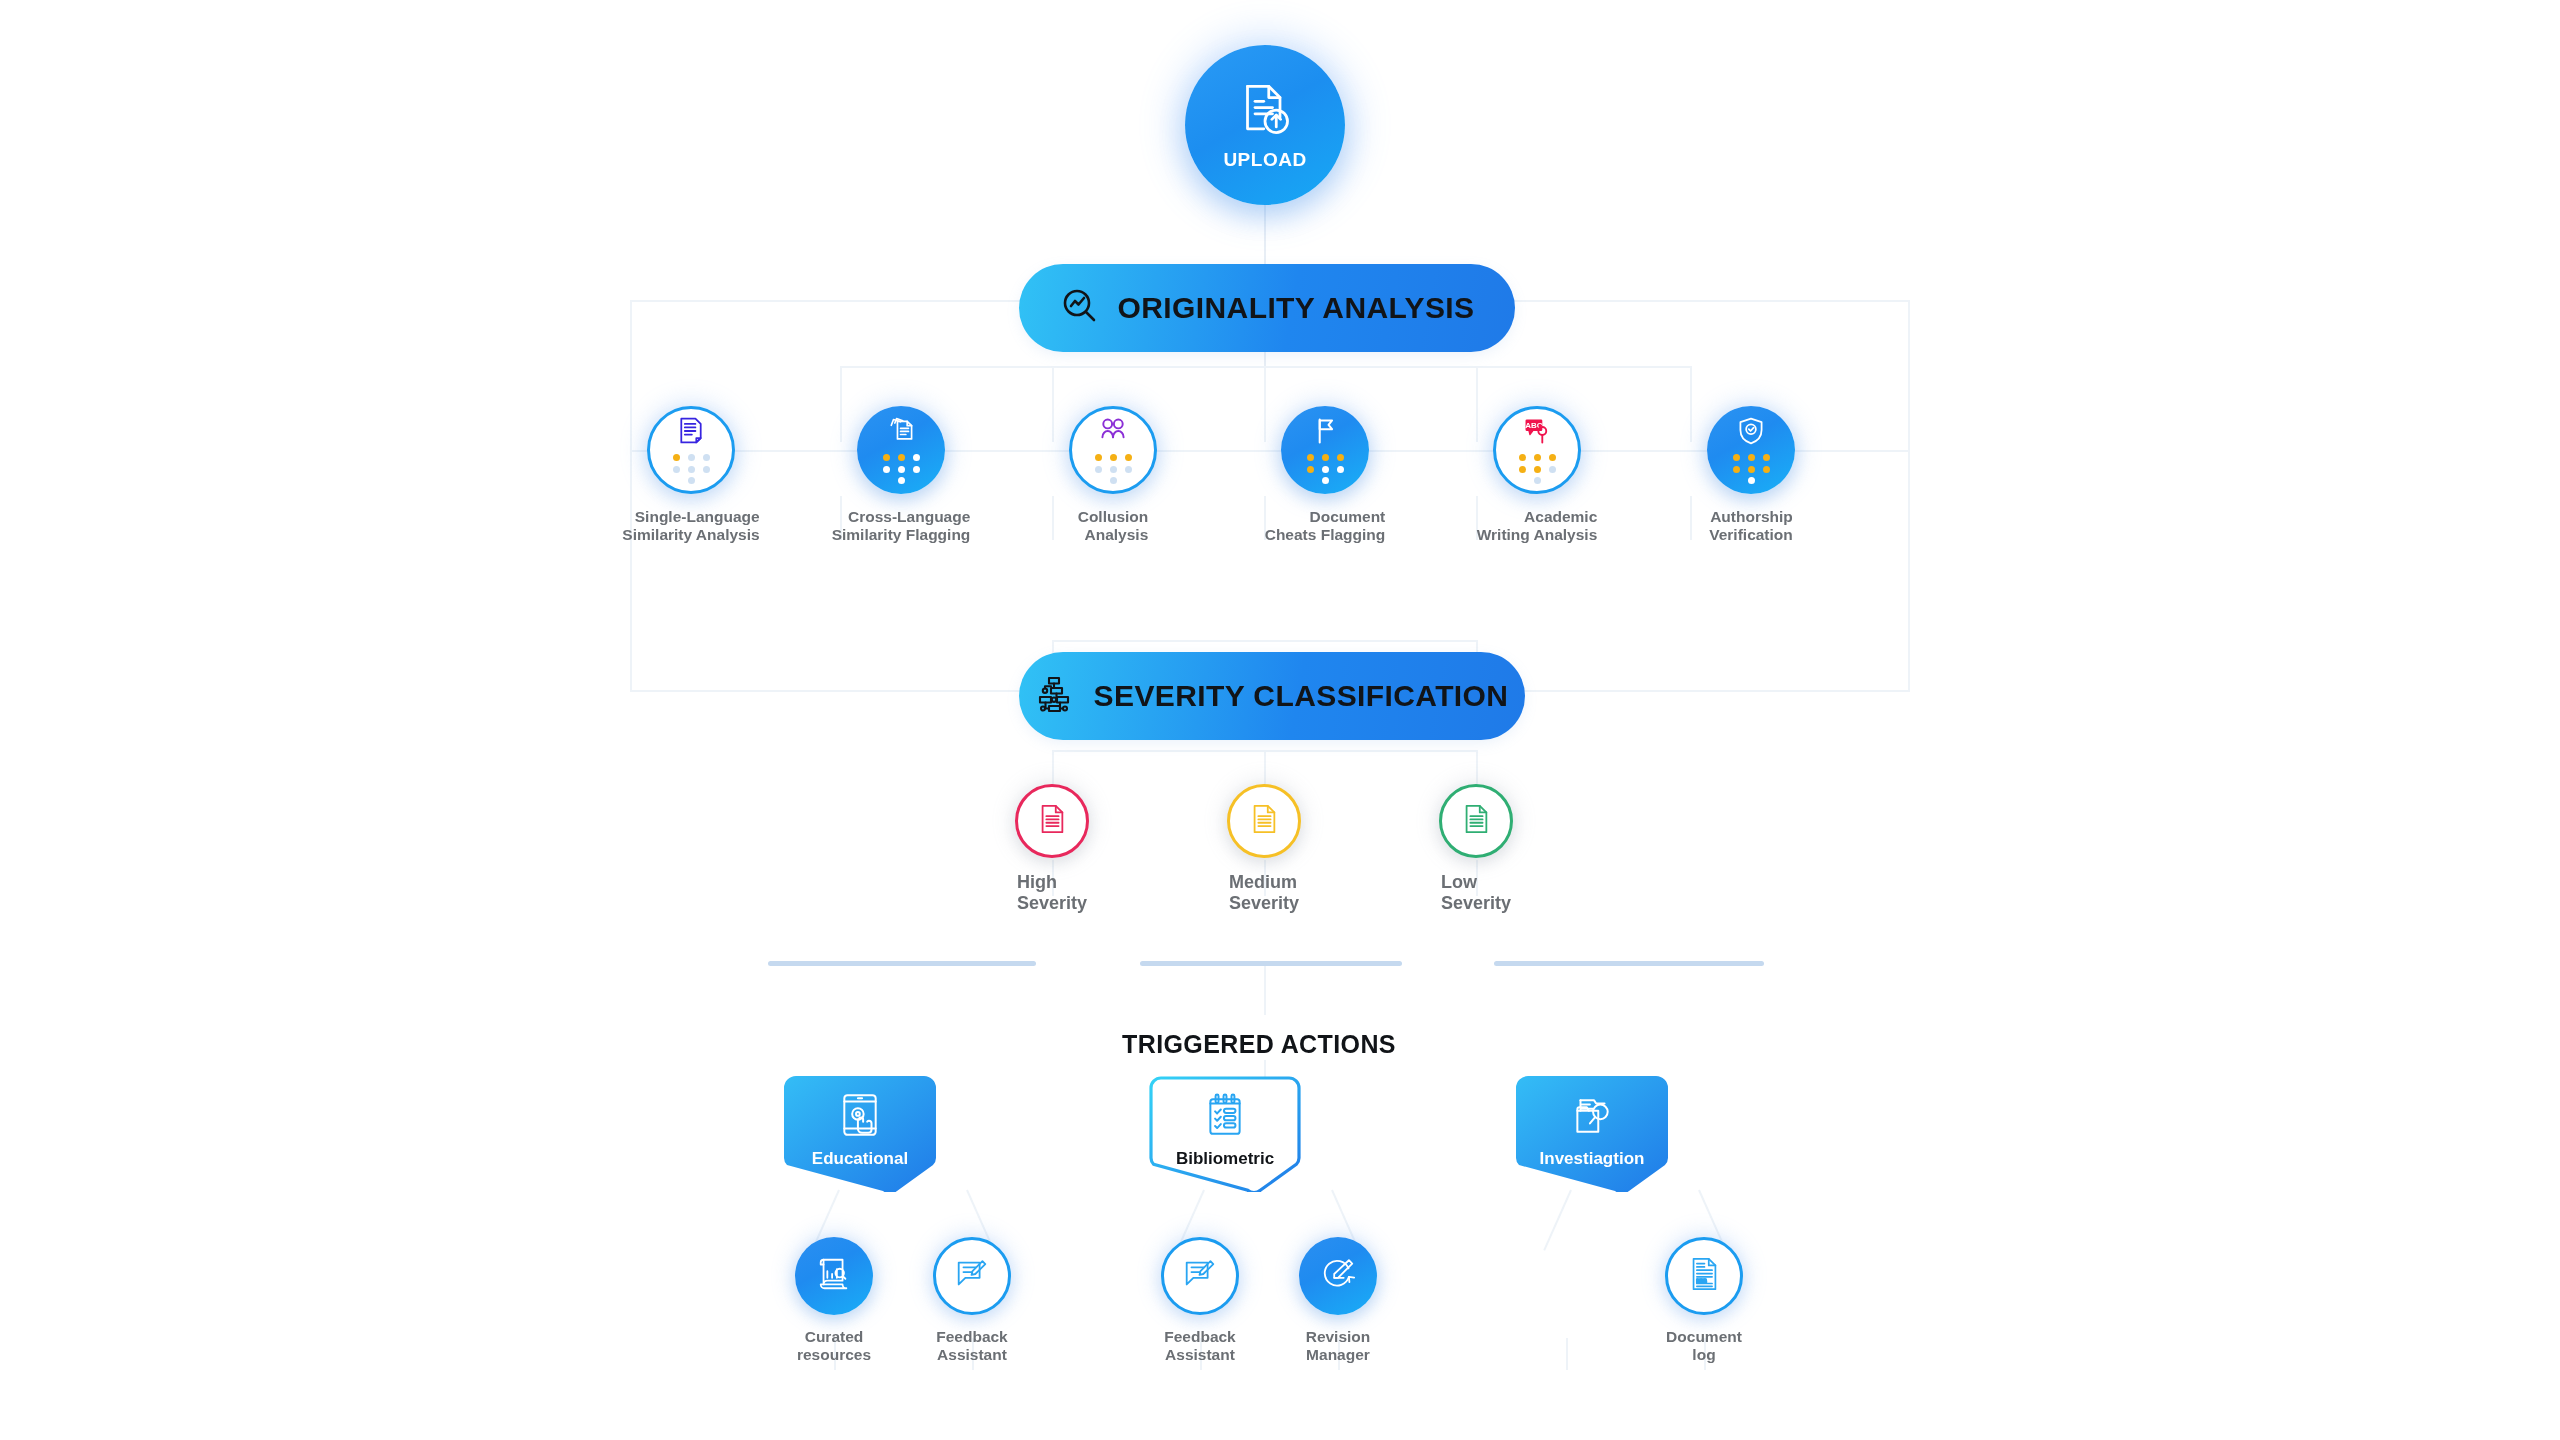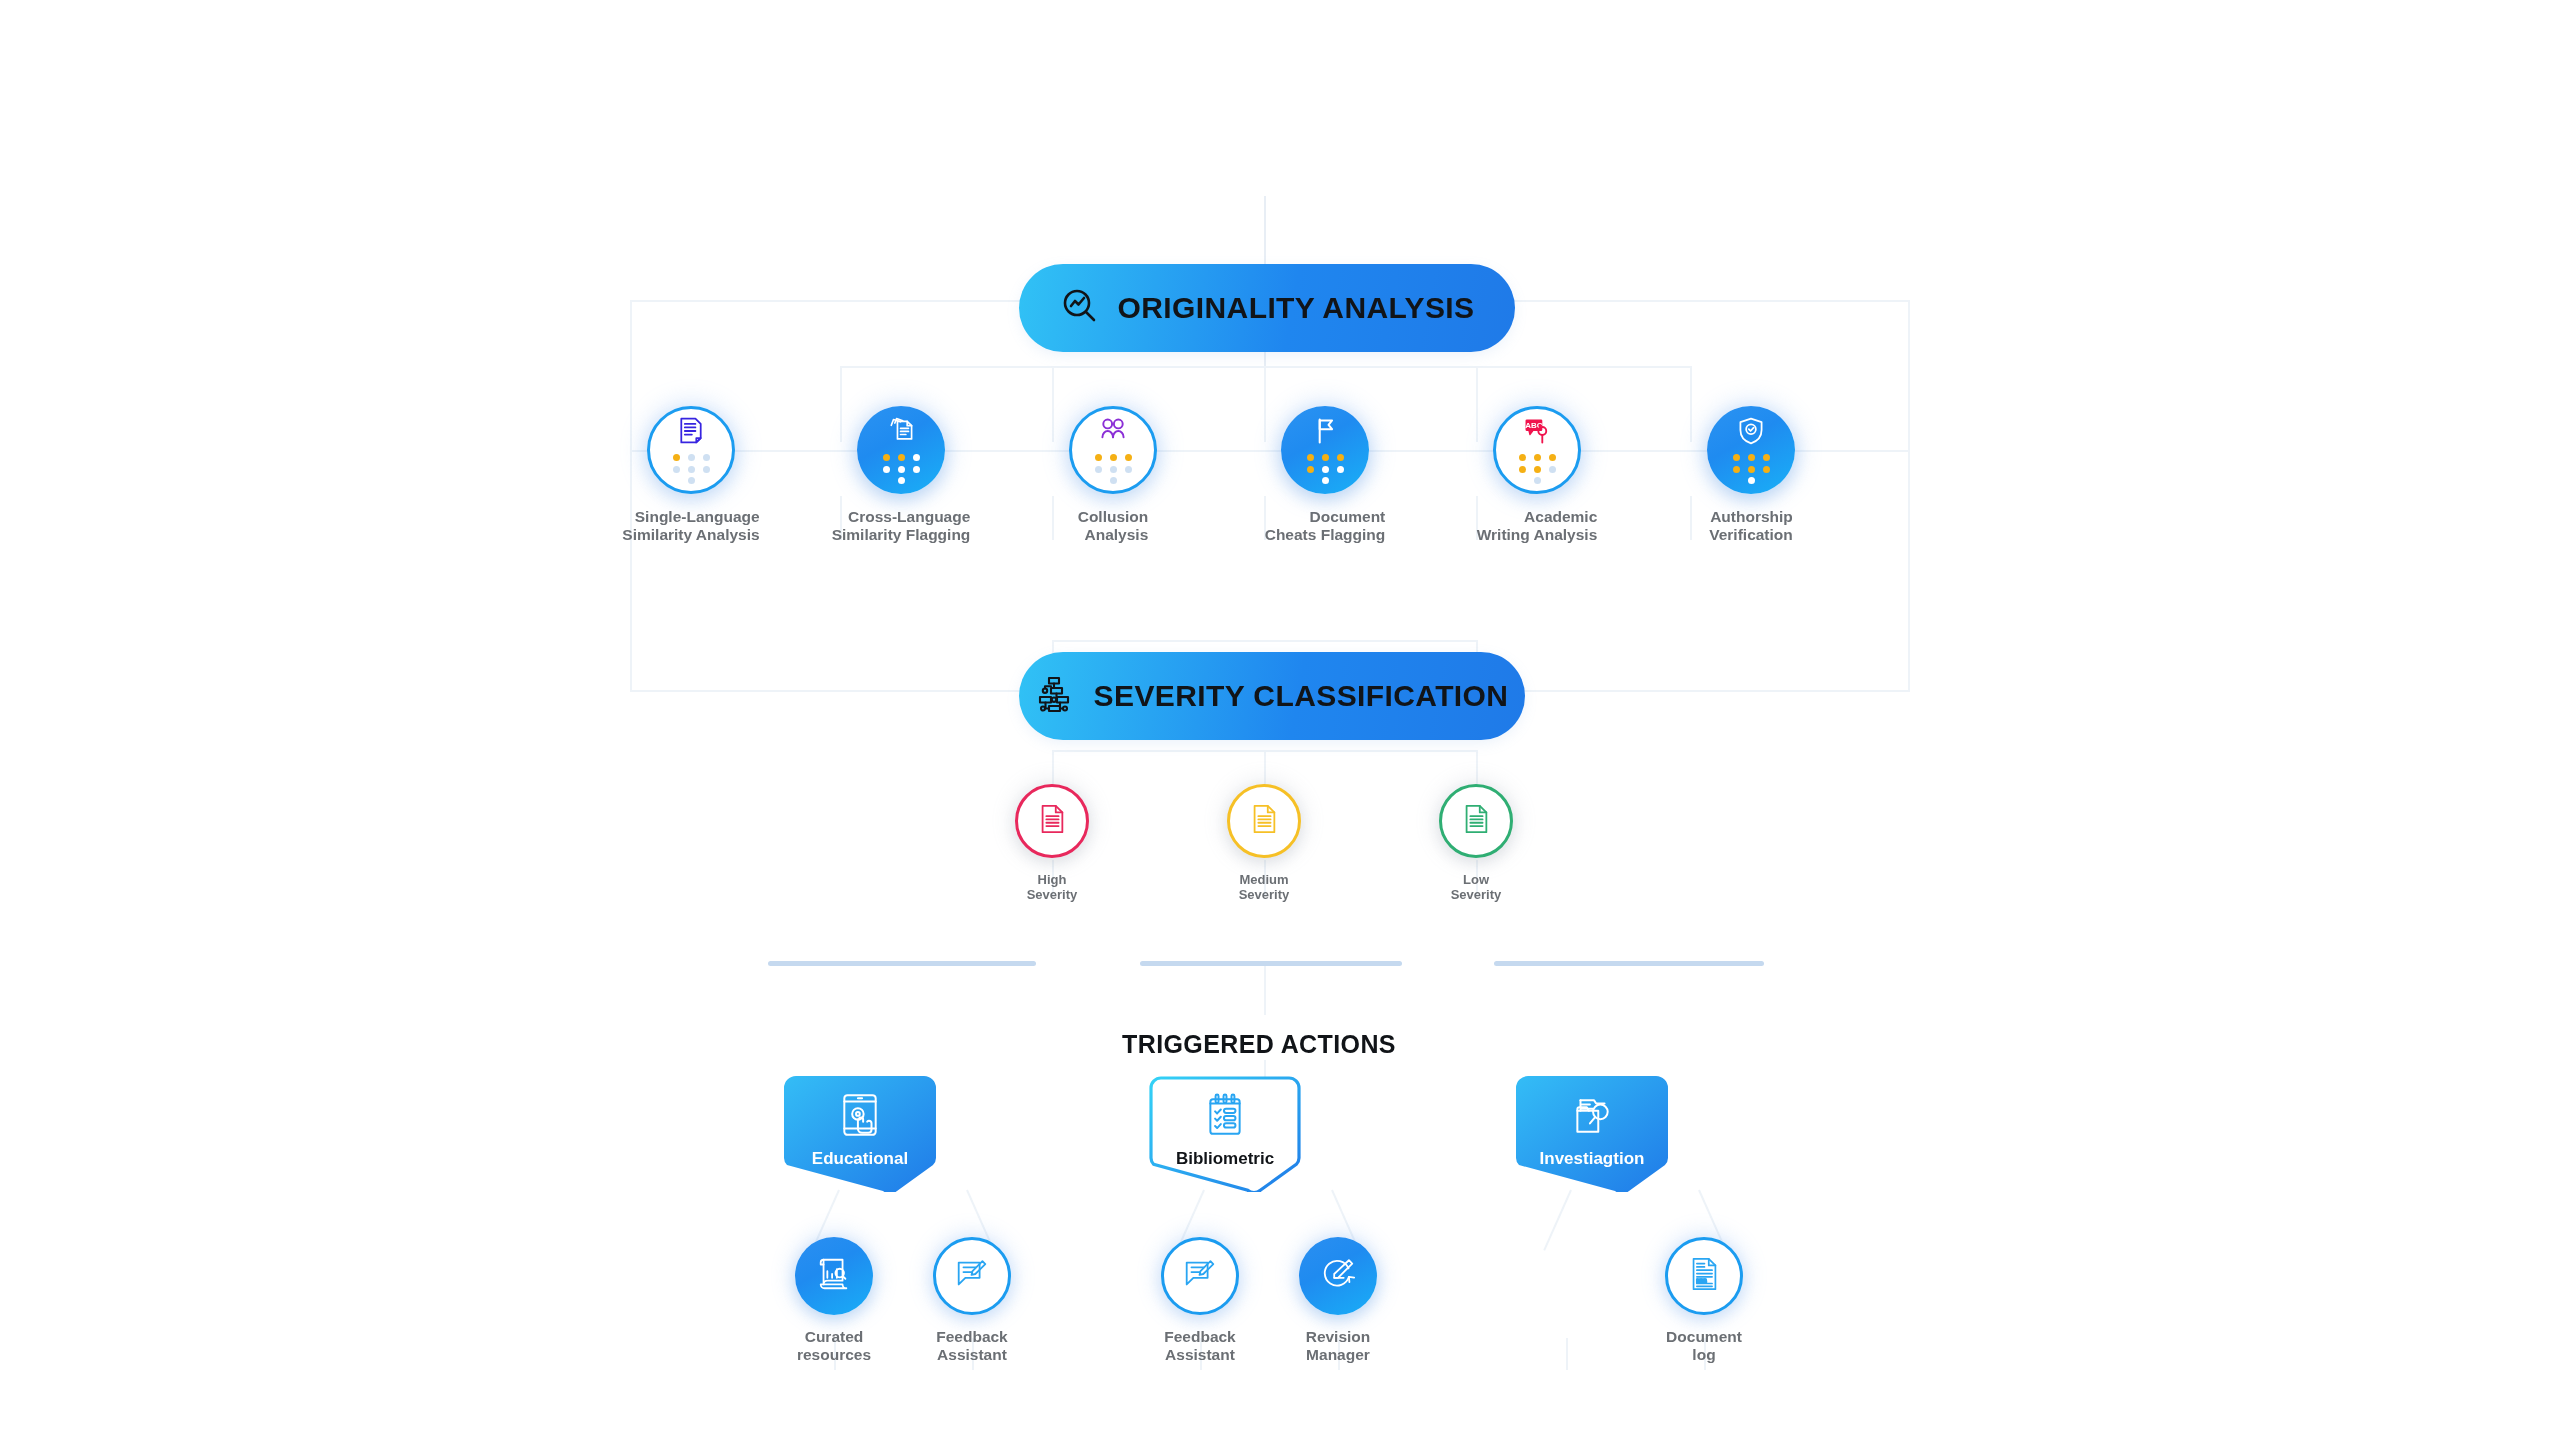--- a/index.html
+++ b/index.html
@@ -80,22 +80,22 @@
   .dots .row { display: flex; gap: 8px; }
   .dots i { width: 7px; height: 7px; border-radius: 50%; display: block; }
 
   
   .sev-circ {
     width: 74px; height: 74px; border-radius: 50%;
     background: #fff; border: 3.5px solid currentColor;
     display: flex; align-items: center; justify-content: center;
     box-shadow: 0 0 20px 5px rgba(150,160,180,.16), 0 5px 14px rgba(60,70,90,.10);
   }
-  .sev .cap { margin-top: 14px; text-align: center; color: #6b6f74;
-              font-weight: 700; font-size: 13px; line-height: 1.18; white-space: pre-line; }
+  .sev .cap { margin-top: 14px; text-align: left; color: #6b6f74;
+              font-weight: 700; font-size: 18px; line-height: 1.18; white-space: pre-line; }
 
   
   .ta-title {
     position: absolute; z-index: 6; font-weight: 800; font-size: 25px;
     letter-spacing: .4px; color: #111418; white-space: nowrap;
   }
   .card {
     position: absolute; width: 152px; height: 116px; z-index: 5;
   }
   .card .shape { position: absolute; inset: 0; }
@@ -180,20 +180,36 @@
   <div class="conn v soft" style="left:1570px; top:1190px; height:66px; transform:rotate(24deg); transform-origin:top center;"></div>
   <div class="conn v soft" style="left:1698px; top:1190px; height:66px; transform:rotate(-24deg); transform-origin:top center;"></div>
 
   <div class="conn v soft" style="left:834px;  top:1338px; height:32px;"></div>
   <div class="conn v soft" style="left:972px;  top:1338px; height:32px;"></div>
   <div class="conn v soft" style="left:1200px; top:1338px; height:32px;"></div>
   <div class="conn v soft" style="left:1338px; top:1338px; height:32px;"></div>
   <div class="conn v soft" style="left:1566px; top:1338px; height:32px;"></div>
   <div class="conn v soft" style="left:1704px; top:1338px; height:32px;"></div>
 
+  <div class="upload-node">
+    <span>
+      <svg width="60" height="60" viewBox="0 0 48 48" fill="none" stroke="#fff" stroke-width="2.2" stroke-linecap="round" stroke-linejoin="round">
+        <path d="M10 5h17l9 9v16"></path>
+          <path d="M10 5v34h13"></path>
+          <path d="M27 5v9h9"></path>
+        <path d="M16 17h7"></path>
+          <path d="M16 22h14"></path>
+          <path d="M16 27h14"></path>
+        <circle cx="33" cy="33" r="9"></circle>
+          <path d="M33 37.5v-9"></path>
+          <path d="M29.5 31.5 33 28l3.5 3.5"></path>
+      </svg>
+    </span>
+    <span class="lbl">UPLOAD</span>
+  </div>
 
   <div class="pill" style="left:1022px; top:267px; width:490px;">
     <span>
       <svg width="40" height="40" viewBox="0 0 40 40" fill="none" stroke="#111418" stroke-width="2.6" stroke-linecap="round" stroke-linejoin="round">
         <circle cx="17" cy="17" r="12"></circle>
         <path d="M26 26l8 8"></path>
         <path d="M11 20l4-5 3.5 3.5L24 12"></path>
       </svg>
     </span>
     <span class="ptxt">ORIGINALITY ANALYSIS</span>

